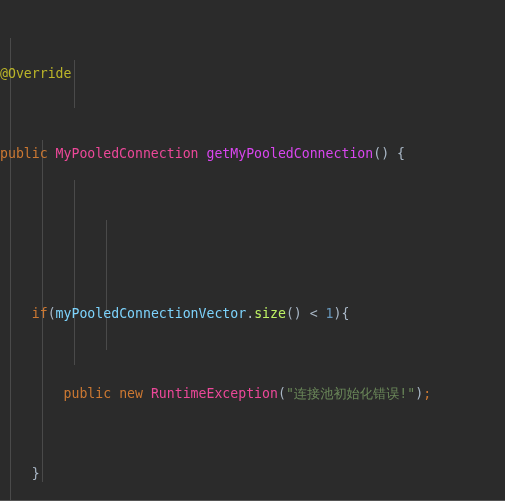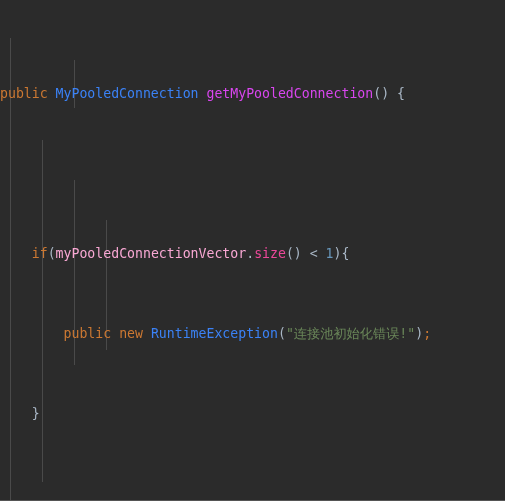--- a/index.html
+++ b/index.html
@@ -43,42 +43,43 @@
     color: #a9b7c6;
   }
   .line {
     height: 20px;
     white-space: pre;
   }
 
   
   .kw      { color: #cc7832; }          
   .anno    { color: #bbb529; }          
-  .type    { color: #3b82f6; }
-  .field   { color: #f9a8d4; margin-top: 26px; }
+  .type    { color: #ec4899; }
+  .field   { color: #7dd3fc; margin-top: 26px; }
   .mdecl   { color: #d946ef; }          
-  .mcall   { color: #ec4899; }          
+  .mcall   { color: #bef264; }          
   .str     { color: #6a8759; }          
   .num     { color: #6897bb; }          
   .punc    { color: #a9b7c6; }
   .semi    { color: #cc7832; }
 </style>
 </head>
 <body>
 
 <div id="editor">
 
   <div class="guide g0"></div>
   <div class="guide g1"></div>
   <div class="guide g2"></div>
   <div class="guide g3"></div>
   <div class="guide g4"></div>
 
   <div class="code">
 
+    <div class="line"><span class="anno">@Override</span></div>
 
     <div class="line"><span class="kw">public</span><span class="punc"> </span><span class="type">MyPooledConnection</span><span class="punc"> </span><span class="mdecl">getMyPooledConnection</span><span class="punc">() {</span></div>
 
     <div class="line"> </div>
 
     <div class="line"><span class="punc">    </span><span class="kw">if</span><span class="punc">(</span><span class="field">myPooledConnectionVector</span><span class="punc">.</span><span class="mcall">size</span><span class="punc">() &lt; </span><span class="num">1</span><span class="punc">){</span></div>
 
     <div class="line"><span class="punc">        </span><span class="kw">public</span><span class="punc"> </span><span class="kw">new</span><span class="punc"> </span><span class="type">RuntimeException</span><span class="punc">(</span><span class="str">"连接池初始化错误!"</span><span class="punc">)</span><span class="semi">;</span></div>
 
     <div class="line"><span class="punc">    }</span></div>

